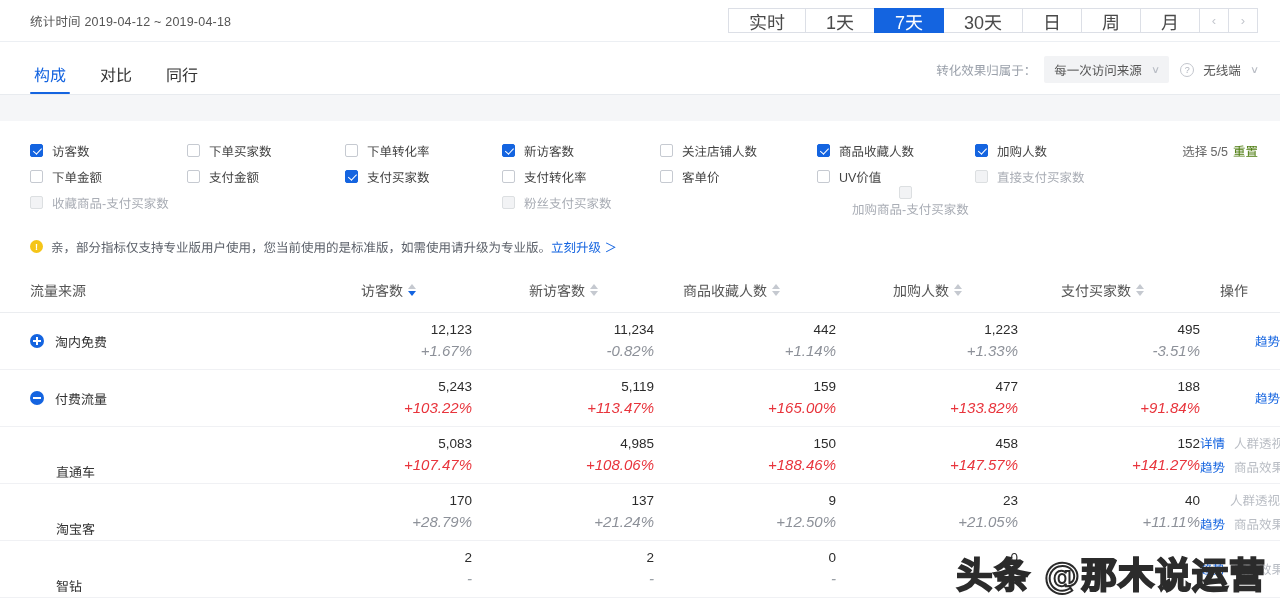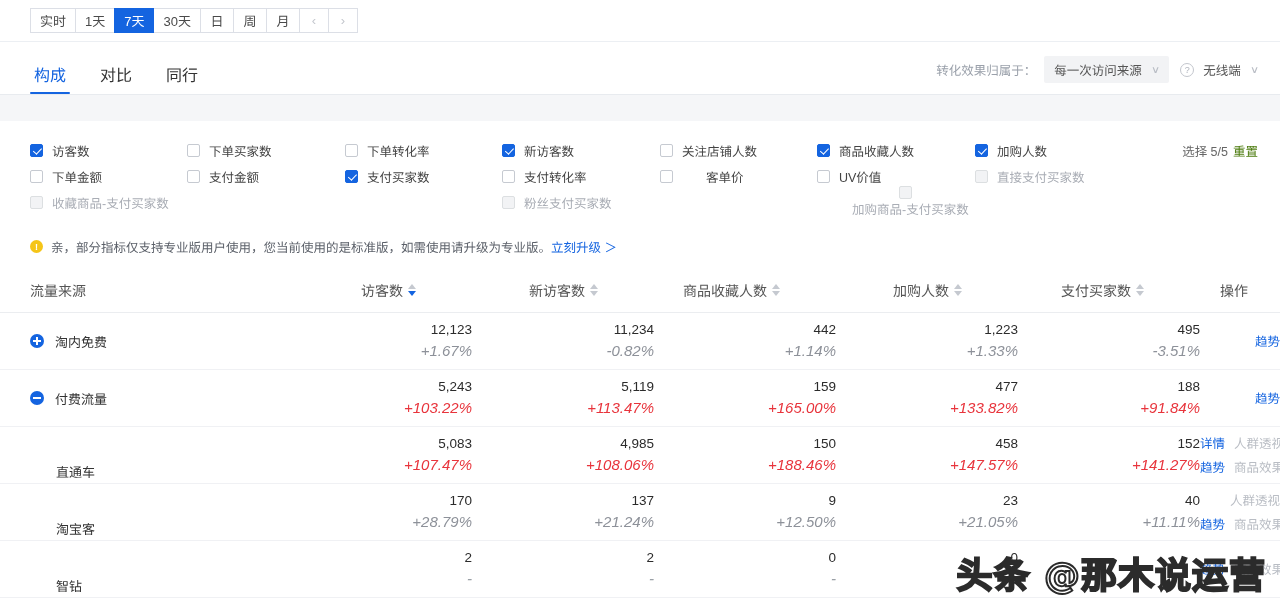--- a/index.html
+++ b/index.html
@@ -18,24 +18,24 @@
   .topbar {
     height: 42px;
     display: flex; align-items: center; justify-content: space-between;
     padding: 0 22px 0 30px;
     border-bottom: 1px solid #eceff3;
     background: #fff;
   }
   .stat-time { font-size: 12.5px; color: #555; letter-spacing: .2px; }
   .date-switch { display: flex; align-items: center; }
   .ds-btn {
-    min-width: 34px; height: 25px; padding: 0 9px;
+    min-width: 34px; height: 25px; padding: 0 20px;
     border: 1px solid #dcdfe6; margin-left: -1px;
     display: flex; align-items: center; justify-content: center;
-    font-size: 13px; color: #4a4a4a; background: #fff; cursor: pointer;
+    font-size: 18px; color: #4a4a4a; background: #fff; cursor: pointer;
     white-space: nowrap;
   }
   .ds-btn:first-child { margin-left: 0; }
   .ds-btn.active { background: #1464e0; border-color: #1464e0; color: #fff; position: relative; z-index: 2; }
   .ds-arrow { color: #c3c6cd; font-size: 13px; min-width: 30px; padding: 0; }
 
   
   .tabsrow {
     height: 53px;
     display: flex; align-items: flex-end; justify-content: space-between;
@@ -150,20 +150,21 @@
     letter-spacing: 1px; white-space: nowrap; pointer-events: none;
     font-family: "DejaVu Sans", sans-serif;
   }
 </style>
 </head>
 <body>
 
 <div class="page">
 
   <div class="topbar">
+    <div class="stat-time">统计时间 2019-04-12 ~ 2019-04-18</div>
     <div class="date-switch">
         <div class="ds-btn">实时</div>
         <div class="ds-btn">1天</div>
         <div class="ds-btn active">7天</div>
         <div class="ds-btn">30天</div>
         <div class="ds-btn">日</div>
         <div class="ds-btn">周</div>
         <div class="ds-btn">月</div>
         <div class="ds-btn ds-arrow">‹</div>
         <div class="ds-btn ds-arrow">›</div>
@@ -234,21 +235,21 @@
           <span class="mlabel">支付金额</span>
         </div>
         <div class="mcell" style="position: absolute; left: 315px;">
           <span class="cb checked"></span>
           <span class="mlabel">支付买家数</span>
         </div>
         <div class="mcell" style="position: absolute; left: 472px;">
           <span class="cb"></span>
           <span class="mlabel">支付转化率</span>
         </div>
-        <div class="mcell" style="position: absolute; left: 630px; gap: 24px;">
+        <div class="mcell" style="position: absolute; left: 630px;">
           <span class="cb"></span>
           <span class="mlabel">客单价</span>
         </div>
         <div class="mcell" style="position: absolute; left: 787px;">
           <span class="cb"></span>
           <span class="mlabel">UV价值</span>
         </div>
         <div class="mcell" style="position: absolute; left: 945px;">
           <span class="cb disabled"></span>
           <span class="mlabel dim">直接支付买家数</span>

